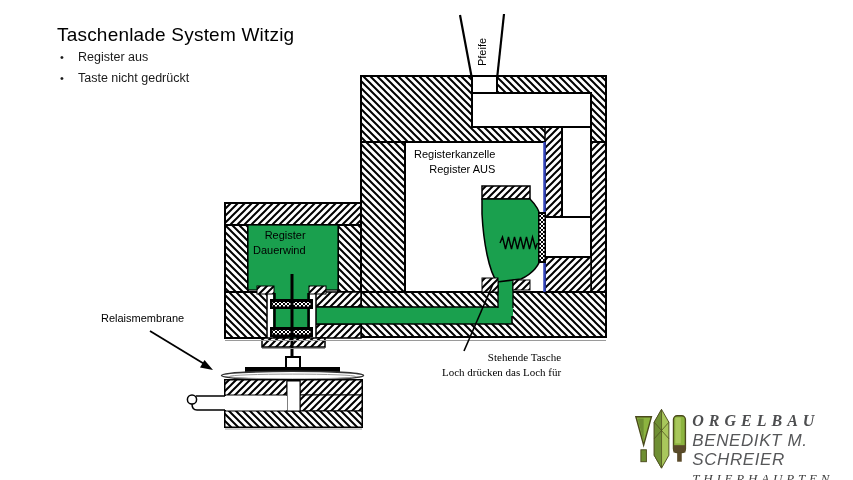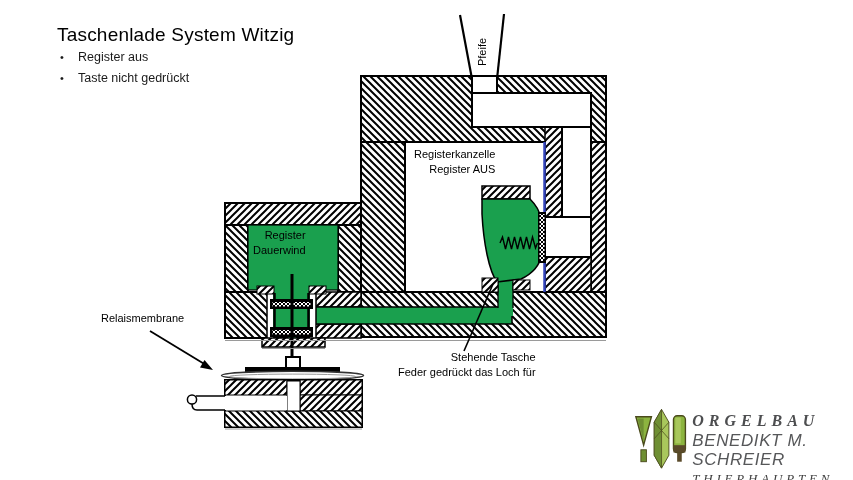--- a/index.html
+++ b/index.html
@@ -11,21 +11,21 @@
            font-size:12.5px;color:#1a1a1a;}
   .bullets li{display:flex;margin-bottom:6px;}
   .bullets .dot{width:18px;font-size:11px;line-height:15px;}
   svg.diagram{position:absolute;left:0;top:0;}
   .dlabel{position:absolute;font-size:11px;line-height:15px;color:#000;white-space:nowrap;}
   .lbl-pfeife{left:453px;top:44px;width:60px;height:16px;text-align:center;
               transform:rotate(-90deg);}
   .lbl-kanzelle{left:414px;top:147px;}
   .lbl-tonrelais{left:253px;top:228px;}
   .lbl-membrane{left:101px;top:311px;}
-  .lbl-tasche{left:398px;top:350px;line-height:15px;}
+  .lbl-tasche{left:442px;top:350px;line-height:15px;font-family:Liberation Serif, serif;}
   .dlabel span{display:block;text-align:right;}
   .logo{position:absolute;left:634px;top:398px;display:flex;align-items:flex-start;}
   .logo-text{margin-left:5px;font-style:italic;}
   .logo-l1{font-family:"Liberation Serif",serif;font-weight:bold;font-size:16px;
            letter-spacing:5px;color:#4d4e50;margin-top:13px;line-height:20px;}
   .logo-l2{font-family:"Liberation Sans",sans-serif;font-size:17px;letter-spacing:.6px;
            color:#565759;line-height:19px;}
   .logo-l3{font-family:"Liberation Serif",serif;font-size:13px;letter-spacing:3.8px;
            color:#404040;line-height:19px;}
 </style>
@@ -167,21 +167,21 @@
 
   <div class="dlabel lbl-tonrelais">
     <span>Register</span>
     <span>Dauerwind</span>
   </div>
 
   <div class="dlabel lbl-membrane">Relaismembrane</div>
 
   <div class="dlabel lbl-tasche">
     <span>Stehende Tasche</span>
-    <span>Feder gedrückt das Loch für</span>
+    <span>Loch drücken das Loch für</span>
   </div>
 
   <div class="logo">
     <svg width="58" height="76" viewBox="0 0 58 76">
       <polygon points="2,17 19,17 10.5,48" fill="#8cb43f" stroke="#4a4a1c" stroke-width="1.5"></polygon>
       <polygon points="4,19 10.5,19 10.5,44" fill="#6f8f33"></polygon>
       <rect x="7.5" y="53" width="6" height="13" fill="#6f8f33" stroke="#4a4a1c" stroke-width="1"></rect>
       <polygon points="30,9 38,23 38,59 30,73 22,59 22,23" fill="#a9c75c" stroke="#4a4a1c" stroke-width="1"></polygon>
       <polygon points="30,9 30,73 22,59 22,23" fill="#6f8f33" stroke="#4a4a1c" stroke-width="0.8"></polygon>
       <line x1="22" y1="23" x2="38" y2="41" stroke="#4a4a1c" stroke-width="0.8"></line>

